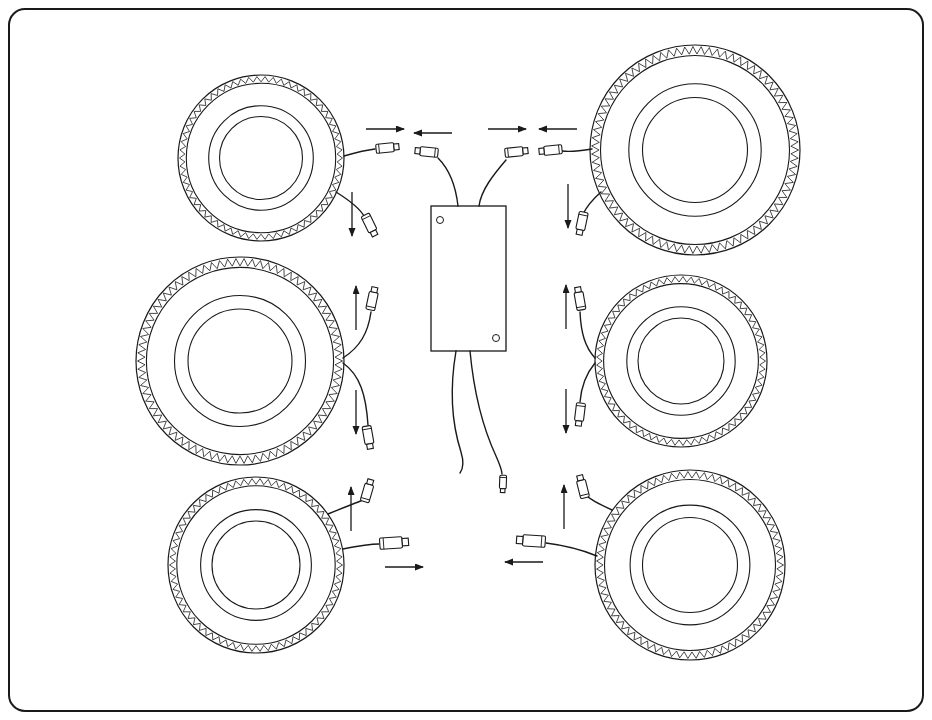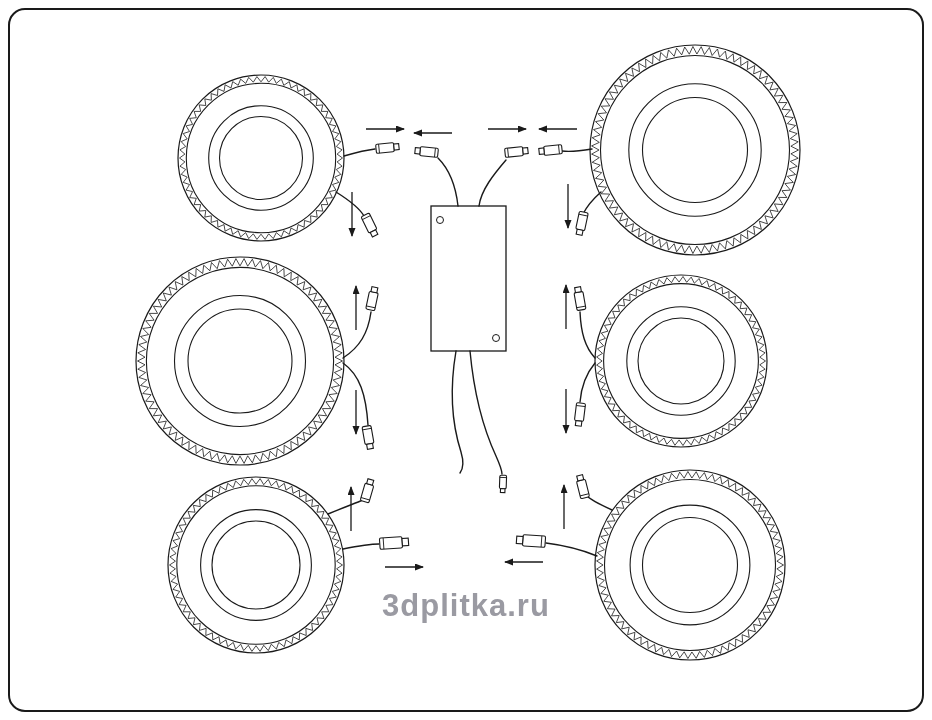--- a/index.html
+++ b/index.html
@@ -180,14 +180,13 @@
       <line x1="356" y1="330" x2="356" y2="286" stroke="#1a1a1a" stroke-width="1.3" marker-end="url(#ah)"></line>
       <line x1="356" y1="390" x2="356" y2="434" stroke="#1a1a1a" stroke-width="1.3" marker-end="url(#ah)"></line>
       <line x1="351" y1="531" x2="351" y2="487" stroke="#1a1a1a" stroke-width="1.3" marker-end="url(#ah)"></line>
       <line x1="568" y1="184" x2="568" y2="228" stroke="#1a1a1a" stroke-width="1.3" marker-end="url(#ah)"></line>
       <line x1="566" y1="329" x2="566" y2="285" stroke="#1a1a1a" stroke-width="1.3" marker-end="url(#ah)"></line>
       <line x1="566" y1="389" x2="566" y2="433" stroke="#1a1a1a" stroke-width="1.3" marker-end="url(#ah)"></line>
       <line x1="564" y1="529" x2="564" y2="485" stroke="#1a1a1a" stroke-width="1.3" marker-end="url(#ah)"></line>
       <line x1="385" y1="567" x2="423" y2="567" stroke="#1a1a1a" stroke-width="1.3" marker-end="url(#ah)"></line>
       <line x1="543" y1="562" x2="505" y2="562" stroke="#1a1a1a" stroke-width="1.3" marker-end="url(#ah)"></line>
     </svg>
-  <div class="watermark" style="color: rgb(154, 154, 162);">3dplitka.ru</div>
 </div>
 
 </body></html>

